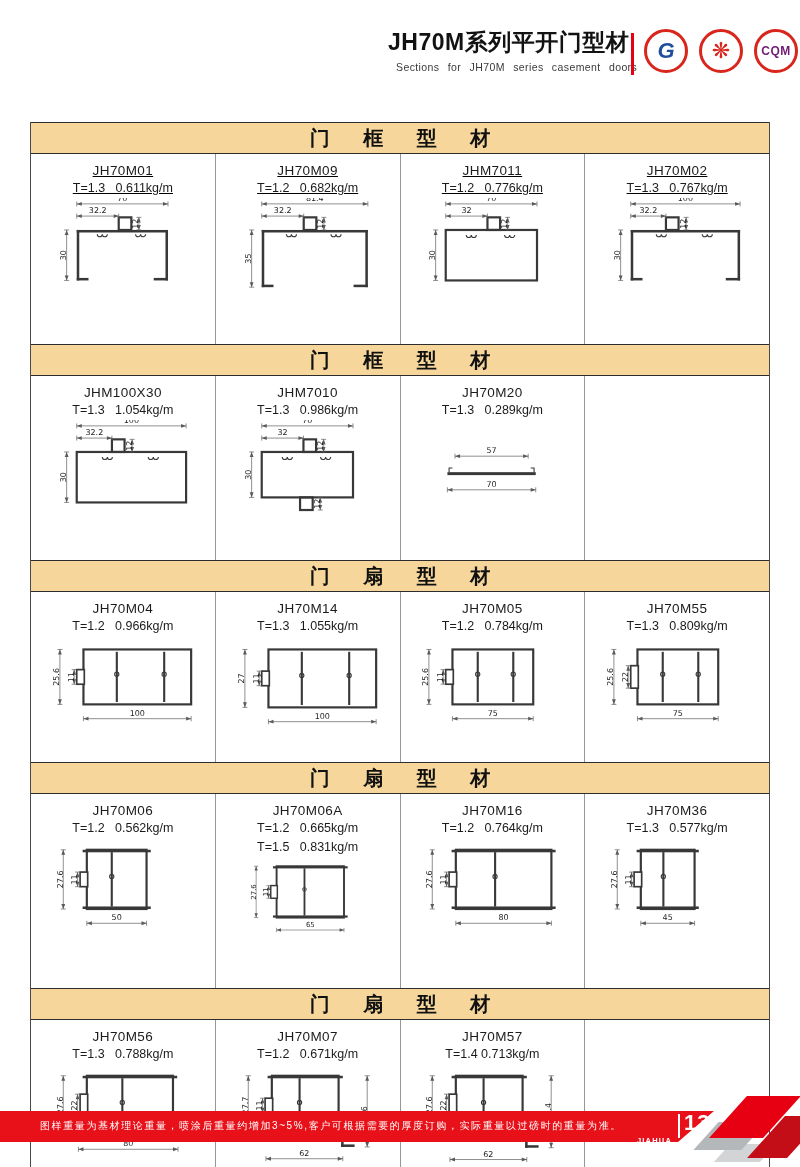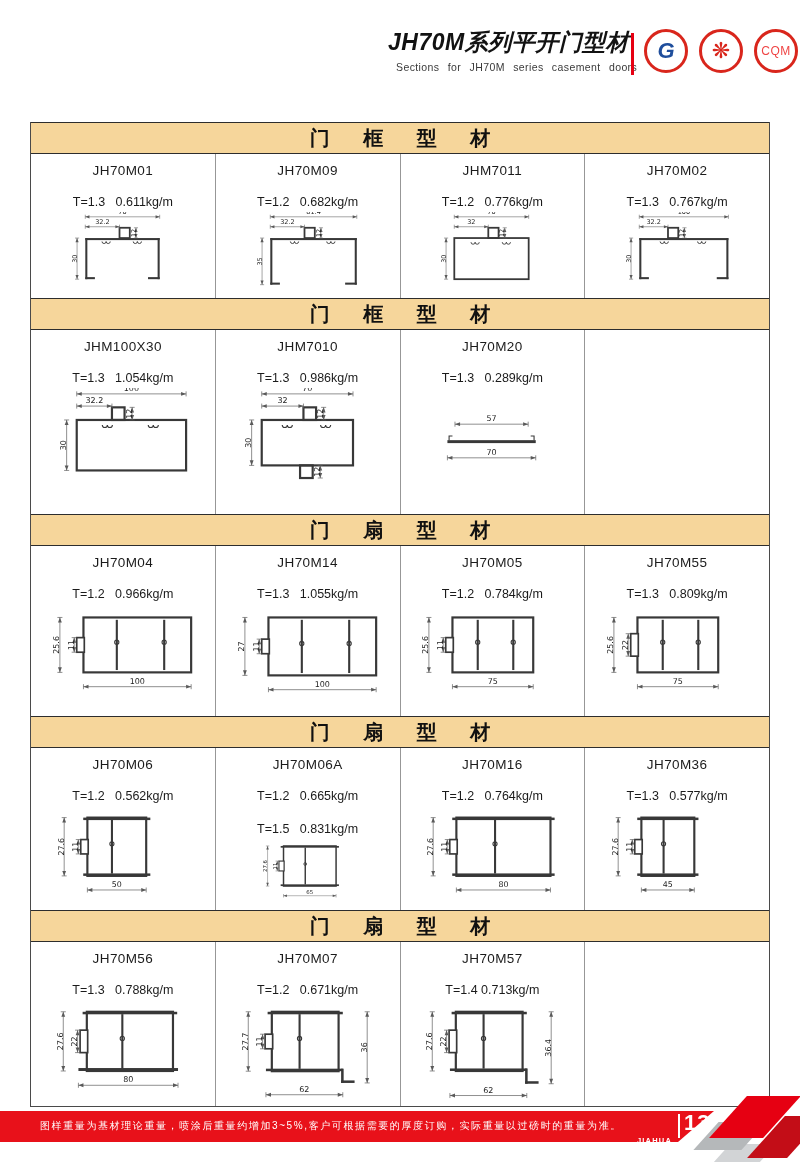--- a/index.html
+++ b/index.html
@@ -2,42 +2,42 @@
 <html><head>
 <meta charset="utf-8">
 <style>
   html,body{margin:0;padding:0;}
   body{width:800px;height:1167px;position:relative;background:#fff;
        font-family:"Liberation Sans",sans-serif;overflow:hidden;}
 
   
   .hdr{position:absolute;top:0;left:0;right:0;height:100px;}
   .title-block{position:absolute;left:388px;top:27px;width:234px;text-align:center;}
-  .main-title{font-size:23px;font-weight:bold;color:#121212;white-space:nowrap;letter-spacing:0.5px;font-style:italic;}
+  .main-title{font-size:23px;font-weight:bold;color:#121212;white-space:nowrap;letter-spacing:0.5px;}
   .sub-title{font-size:10.5px;color:#3a3a3a;margin-top:3px;letter-spacing:0.4px;word-spacing:5px;white-space:nowrap;margin-left:8px;}
   .hdr-divider{position:absolute;left:631px;top:33px;width:3px;height:42px;background:#e60012;}
   .logos{position:absolute;left:644px;top:29px;display:flex;gap:11px;}
   .logo{width:44px;height:44px;border-radius:50%;border:3px solid #d9261c;
         display:flex;align-items:center;justify-content:center;box-sizing:border-box;background:#fff;}
   .logo .g{font-size:22px;font-weight:bold;font-style:italic;color:#1f4e9c;line-height:1;}
   .logo .star{font-size:22px;color:#d9261c;line-height:1;}
-  .logo .cqm{font-size:12px;font-weight:400;color:#ef4444;letter-spacing:0.5px;}
+  .logo .cqm{font-size:12px;font-weight:700;color:#701a75;letter-spacing:0.5px;}
 
   
   .catalog{position:absolute;left:30px;top:122px;width:740px;box-sizing:border-box;
            border-left:1.6px solid #4a4a4a;border-right:1.6px solid #4a4a4a;border-bottom:1.6px solid #4a4a4a;}
   .band{height:32px;background:#f6d69b;border-top:1.6px solid #2d2d2d;border-bottom:1.6px solid #2d2d2d;
         display:flex;align-items:center;justify-content:center;box-sizing:border-box;}
   .band span{font-size:20px;font-weight:bold;color:#111;letter-spacing:14px;padding-left:14px;white-space:nowrap;}
   .prow{display:flex;}
   .cell{flex:1 1 0;min-width:0;border-right:1px solid #979797;box-sizing:border-box;
         display:flex;flex-direction:column;align-items:center;padding-top:9px;overflow:hidden;}
   .cell:last-child{border-right:none;}
   .code{font-size:13.5px;color:#1b1b1b;letter-spacing:0.4px;}
-  .spec{font-size:12.5px;color:#1b1b1b;margin-top:17px;white-space:pre;line-height:1.25;}
+  .spec{font-size:12.5px;color:#1b1b1b;margin-top:3px;white-space:pre;line-height:1.25;}
   svg.drawing{display:block;margin-top:1px;}
 
   
   .pf{fill:#383838;}
   .po{fill:none;stroke:#383838;stroke-width:2.6;}
   .pon{fill:#ffffff;stroke:#383838;stroke-width:2;}
   .pl{fill:none;stroke:#383838;stroke-width:1.3;}
   .dl{stroke:#5a5a5a;stroke-width:0.8;}
   .ar{fill:#5a5a5a;}
   .dt{font-size:9.5px;fill:#1e1e1e;font-family:"DejaVu Sans",sans-serif;}
@@ -76,21 +76,21 @@
     <div class="logo">
       <span class="cqm">CQM</span>
     </div>
   </div>
 </div>
 
 <div class="catalog" id="catalog">
     <div class="band">
       <span>门 框 型 材</span>
     </div>
-    <div class="prow" style="height: 144px;">
+    <div class="prow" style="height: 190px; text-decoration: underline;">
       <div class="cell">
         <div class="code">JH70M01</div>
         <div class="spec">T=1.3   0.611kg/m</div>
         <svg class="drawing" viewBox="0 0 190 126" width="182" height="106" preserveAspectRatio="xMidYMid meet">
           <rect class="pf" x="40" y="38" width="108.5" height="3"></rect>
           <rect class="pf" x="40" y="38" width="3" height="60"></rect>
           <rect class="pf" x="40" y="95" width="14" height="3"></rect>
           <rect class="pf" x="145.5" y="38" width="3" height="60"></rect>
           <rect class="pf" x="131.5" y="95" width="17" height="3"></rect>
           <path class="pl" d="M64.38 43 a3 3 0 0 0 6 0 M70.38 43 a3 3 0 0 0 6 0"></path>
@@ -456,21 +456,21 @@
           <path class="ar" d="M144 98.28 l-6 -2.3 l0 4.6 Z"></path>
           <line class="dl" x1="48" y1="95.28" x2="48" y2="101.28"></line>
           <line class="dl" x1="144" y1="95.28" x2="144" y2="101.28"></line>
           <text class="dt" x="96" y="94.78" text-anchor="middle">75</text>
         </svg>
       </div>
     </div>
     <div class="band">
       <span>门 扇 型 材</span>
     </div>
-    <div class="prow" style="height: 162px;">
+    <div class="prow" style="height: 194px;">
       <div class="cell">
         <div class="code">JH70M06</div>
         <div class="spec">T=1.2   0.562kg/m</div>
         <svg class="drawing" viewBox="0 0 190 126" width="182" height="106" preserveAspectRatio="xMidYMid meet">
           <rect class="po" x="52" y="14" width="71" height="70.38"></rect>
           <rect class="pf" x="80.4" y="16.8" width="2.5" height="64.78"></rect>
           <circle class="pl" cx="81.60000000000001" cy="45.671" r="2.5"></circle>
           <rect class="pf" x="47" y="14" width="81" height="3"></rect>
           <rect class="pf" x="47" y="81.38" width="81" height="3"></rect>
           <rect class="pon" x="44" y="40.515" width="9" height="17.35"></rect>

